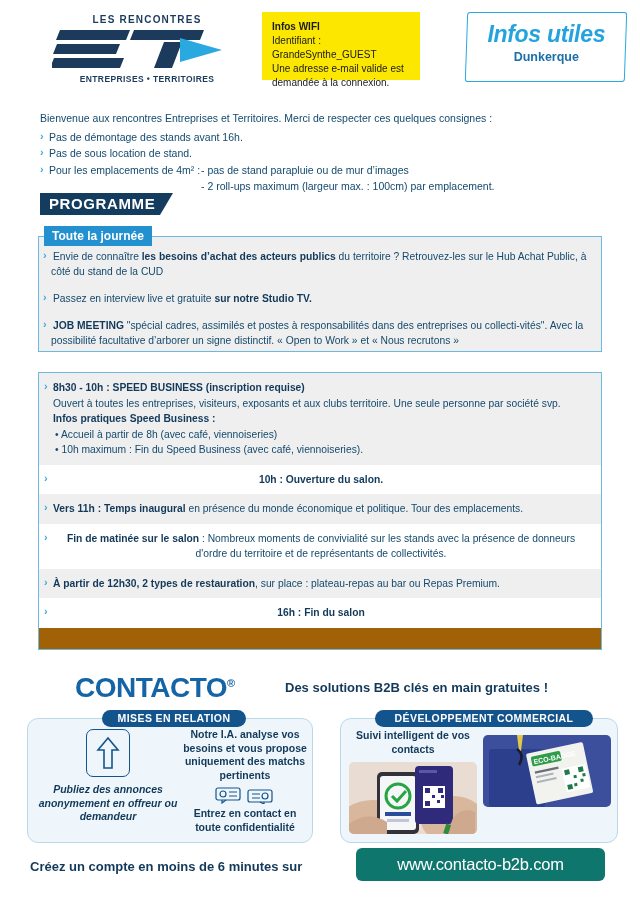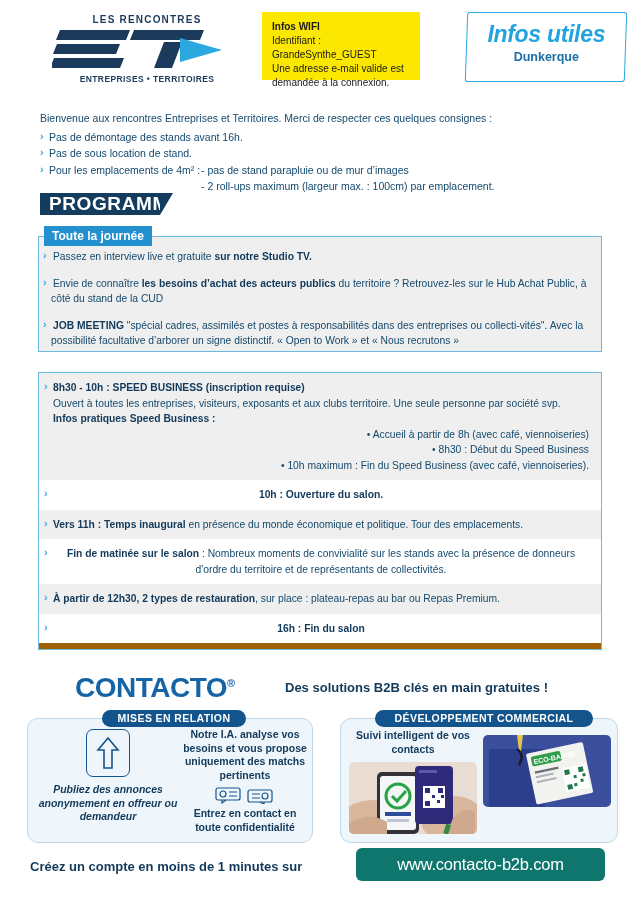--- a/index.html
+++ b/index.html
@@ -39,21 +39,21 @@
   .intro{position:absolute;left:40px;top:110px;width:560px;font-size:10.5px;line-height:16.5px;color:#13496e;}
   .intro .lead{margin-bottom:2px;}
   .intro .li{padding-left:9px;position:relative;}
   .intro .li:before{content:"›";position:absolute;left:0;top:-1px;color:#3fa9dd;font-size:11px;font-weight:bold;}
   .intro-grid{display:flex;}
   .intro-grid .lbl{width:152px;}
 
   
   .prog-banner{
     position:absolute;left:40px;top:193px;width:120px;height:22px;background:#133c5e;
-    color:#fff;font-size:19px;font-weight:bold;letter-spacing:.6px;
+    color:#fff;font-size:15px;font-weight:bold;letter-spacing:.6px;
     line-height:22px;padding-left:9px;box-sizing:border-box;
   }
   .prog-tail{
     position:absolute;left:160px;top:193px;width:0;height:0;
     border-top:22px solid #133c5e;border-right:13px solid transparent;
   }
 
   
   .tab{
     position:absolute;left:44px;top:226px;width:108px;height:20px;background:#2390cf;
@@ -71,21 +71,21 @@
   #box1 .row:first-child:before{top:11px;}
 
   
   #box2{left:38px;top:372px;width:564px;height:278px;}
   .srow{position:relative;padding:7px 12px 7px 14px;font-size:10.3px;line-height:15.5px;color:#14496c;}
   .srow:before{content:"›";position:absolute;left:5px;top:6px;color:#3fa9dd;font-size:11px;font-weight:bold;}
   .srow.grey{background:#efefef;}
   .srow.plain{background:#ffffff;text-align:center;}
   .srow b{font-weight:bold;color:#12395a;}
   .srow .nb{font-weight:normal;}
-  .bullet{padding-left:2px;text-align:right;}
+  .bullet{padding-left:2px;}
 
   
   .contacto-wrap{position:absolute;left:0;top:662px;width:640px;height:243px;}
   .contacto-logo{
     position:absolute;left:75px;top:10px;font-size:28px;font-weight:bold;
     letter-spacing:-.5px;color:#1564a5;
   }
   .contacto-logo sup{font-size:11px;vertical-align:super;}
   .contacto-tag{
     position:absolute;left:285px;top:18px;font-size:13px;font-weight:bold;color:#12395a;
@@ -174,38 +174,37 @@
       </div>
     </div>
   </div>
 
   <div class="prog-banner">PROGRAMME</div>
   <div class="prog-tail"></div>
 
   <div class="tab">Toute la journée</div>
   <div class="box" id="box1">
     <div class="row">
+      <span class="r-inner"><span>Envie de connaître </span><b>les besoins d’achat des acteurs publics</b><span> du territoire ? Retrouvez-les sur le Hub Achat Public, à côté du stand de la CUD</span></span>
+    </div>
+    <div class="row">
       <span class="r-inner"><span>Passez en interview live et gratuite </span><b>sur notre Studio TV.</b><span></span></span>
-    </div>
-    <div class="row">
-      <span class="r-inner"><span>Envie de connaître </span><b>les besoins d’achat des acteurs publics</b><span> du territoire ? Retrouvez-les sur le Hub Achat Public, à côté du stand de la CUD</span></span>
     </div>
     <div class="row">
       <span class="r-inner"><span></span><b>JOB MEETING</b><span> "spécial cadres, assimilés et postes à responsabilités dans des entreprises ou collecti-vités". Avec la possibilité facultative d’arborer un signe distinctif. « Open to Work » et « Nous recrutons »</span></span>
     </div>
   </div>
 
   <div class="box" id="box2">
 
     <div class="srow grey">
       <b>8h30 - 10h : SPEED BUSINESS (inscription requise)</b>
       <div class="nb">Ouvert à toutes les entreprises, visiteurs, exposants et aux clubs territoire. Une seule personne par société svp.</div>
       <b>Infos pratiques Speed Business :</b>
       <div class="bullet nb">• Accueil à partir de 8h (avec café, viennoiseries)</div>
-      <div class="bullet nb">• 8h30 : Début du Speed Business</div>
       <div class="bullet nb">• 10h maximum : Fin du Speed Business (avec café, viennoiseries).</div>
     </div>
 
     <div class="srow plain">
       <b>10h : Ouverture du salon.</b><span></span>
     </div>
 
     <div class="srow grey">
       <b>Vers 11h : Temps inaugural</b><span> en présence du monde économique et politique. Tour des emplacements.</span>
     </div>
@@ -314,17 +313,17 @@
                 <rect x="96" y="48" width="3" height="3"></rect>
                   <rect x="99" y="43" width="3" height="3"></rect>
                 <rect x="89" y="51" width="3" height="3"></rect>
               </g>
             </g>
           </svg>
         </div>
       </div>
     </div>
 
-    <div class="cta-text">Créez un compte en moins de 1 minutes sur</div>
+    <div class="cta-text">Créez un compte en moins de 6 minutes sur</div>
     <div class="cta-btn">www.contacto-b2b.com</div>
   </div>
 
 </div>
 
 </body></html>

